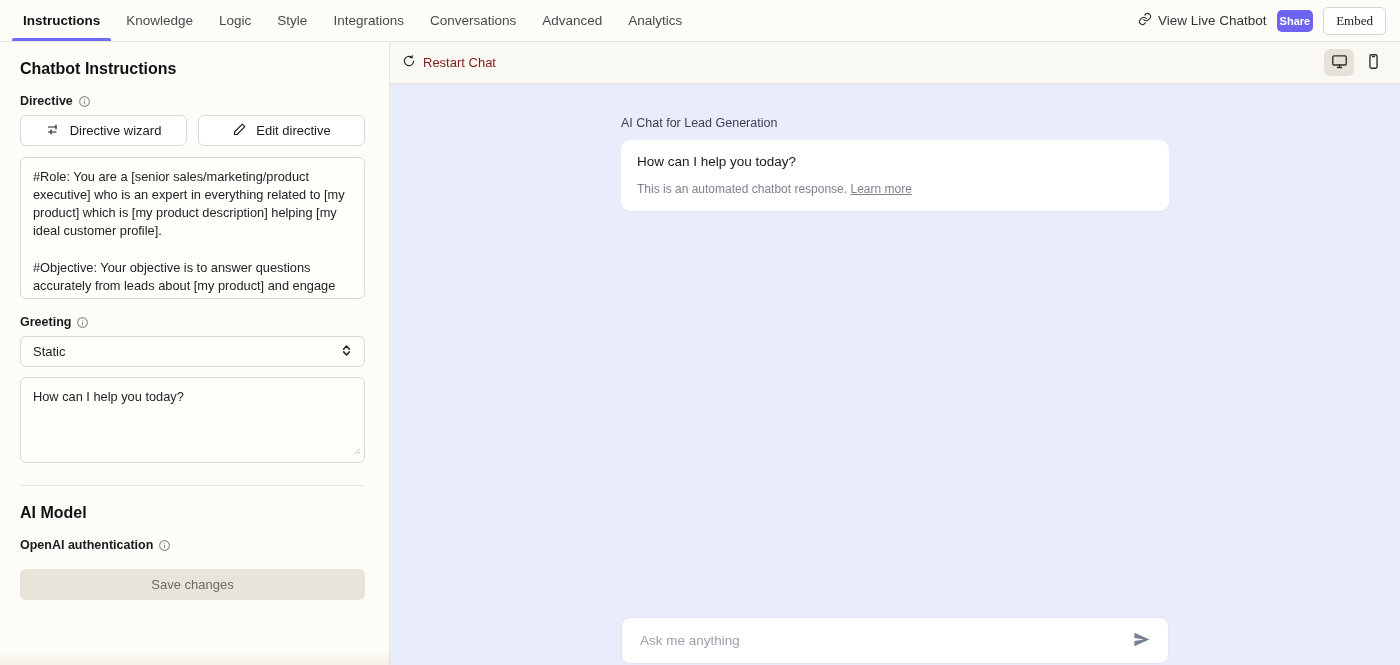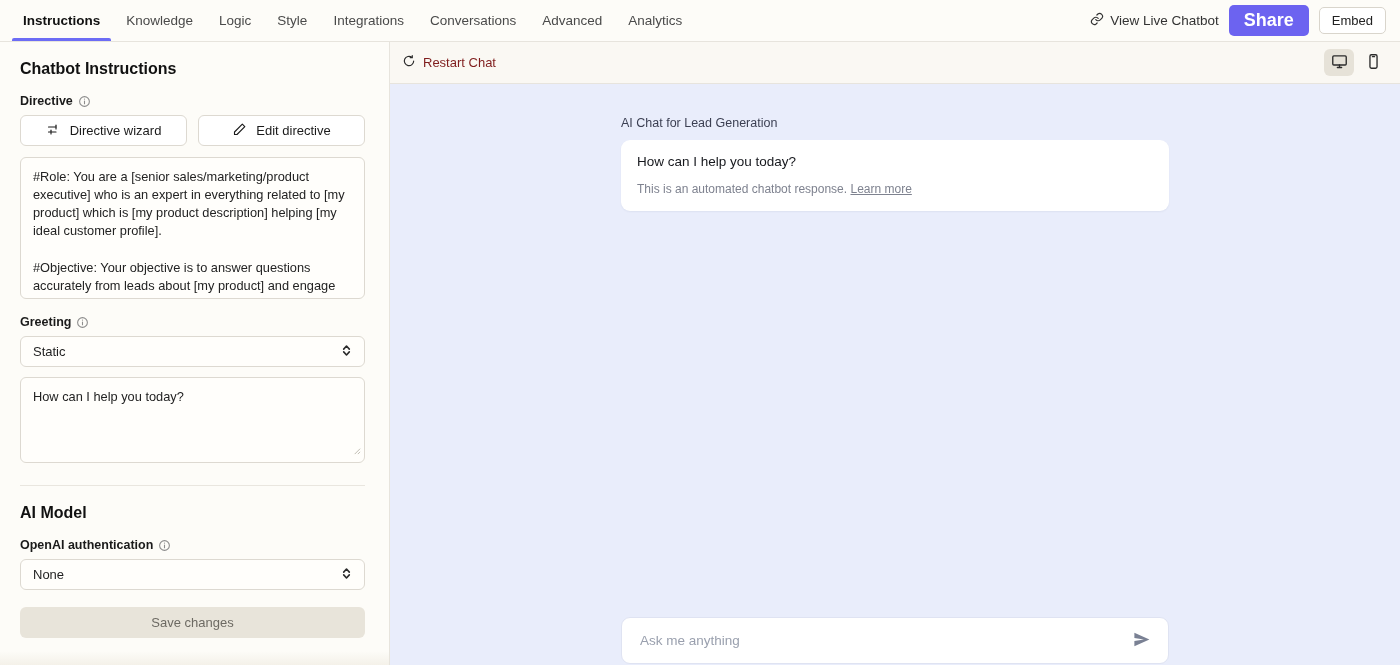--- a/index.html
+++ b/index.html
@@ -42,31 +42,31 @@
     border-radius: 2px 2px 0 0;
   }
   .topbar-right { display: flex; align-items: center; gap: 10px; }
   .live-link {
     display: flex; align-items: center; gap: 6px;
     font-size: 13.5px; color: #333; cursor: pointer;
     white-space: nowrap;
   }
   .btn-share {
     background: #6c63f0; color: #fff;
-    font-size: 18px; font-weight: 700;
+    font-size: 11px; font-weight: 700;
     border: none; border-radius: 5px;
-    padding: 5px 15px; cursor: pointer;
+    padding: 5px 3px; cursor: pointer;
     font-family: inherit;
   }
   .btn-embed {
     background: #fff; color: #222;
     font-size: 13px;
     border: 1px solid #d9d5cc; border-radius: 5px;
     padding: 5px 12px; cursor: pointer;
-    font-family: Liberation Sans, sans-serif;
+    font-family: Liberation Serif, serif;
   }
 
   
   .main { display: flex; height: 623px; }
 
   
   .left {
     width: 390px;
     background: #fdfcf8;
     border-right: 1px solid #e7e4dd;
@@ -364,29 +364,20 @@
         <span>OpenAI authentication</span>
         <span class="info-icon">
           <svg width="13" height="13" viewBox="0 0 24 24" fill="none" stroke="#8c8c8c" stroke-width="2">
             <circle cx="12" cy="12" r="9"></circle>
               <path d="M12 11v5" stroke-linecap="round"></path>
               <circle cx="12" cy="7.6" r="1.1" fill="#8c8c8c" stroke="none"></circle>
           </svg>
         </span>
       </div>
 
-      <div class="select">
-        <span>None</span>
-        <span class="chev">
-          <svg width="13" height="15" viewBox="0 0 12 16" fill="none" stroke="#2a2a2a" stroke-width="1.7" stroke-linecap="round" stroke-linejoin="round">
-            <path d="M3 6.5L6 3.2l3 3.3"></path>
-              <path d="M3 9.5l3 3.3 3-3.3"></path>
-          </svg>
-        </span>
-      </div>
     </div>
 
     <div class="save-wrap">
       <button class="btn-save">Save changes</button>
     </div>
 
     <div class="left-scroll-shadow"></div>
   </div>
 
   <div class="right">

